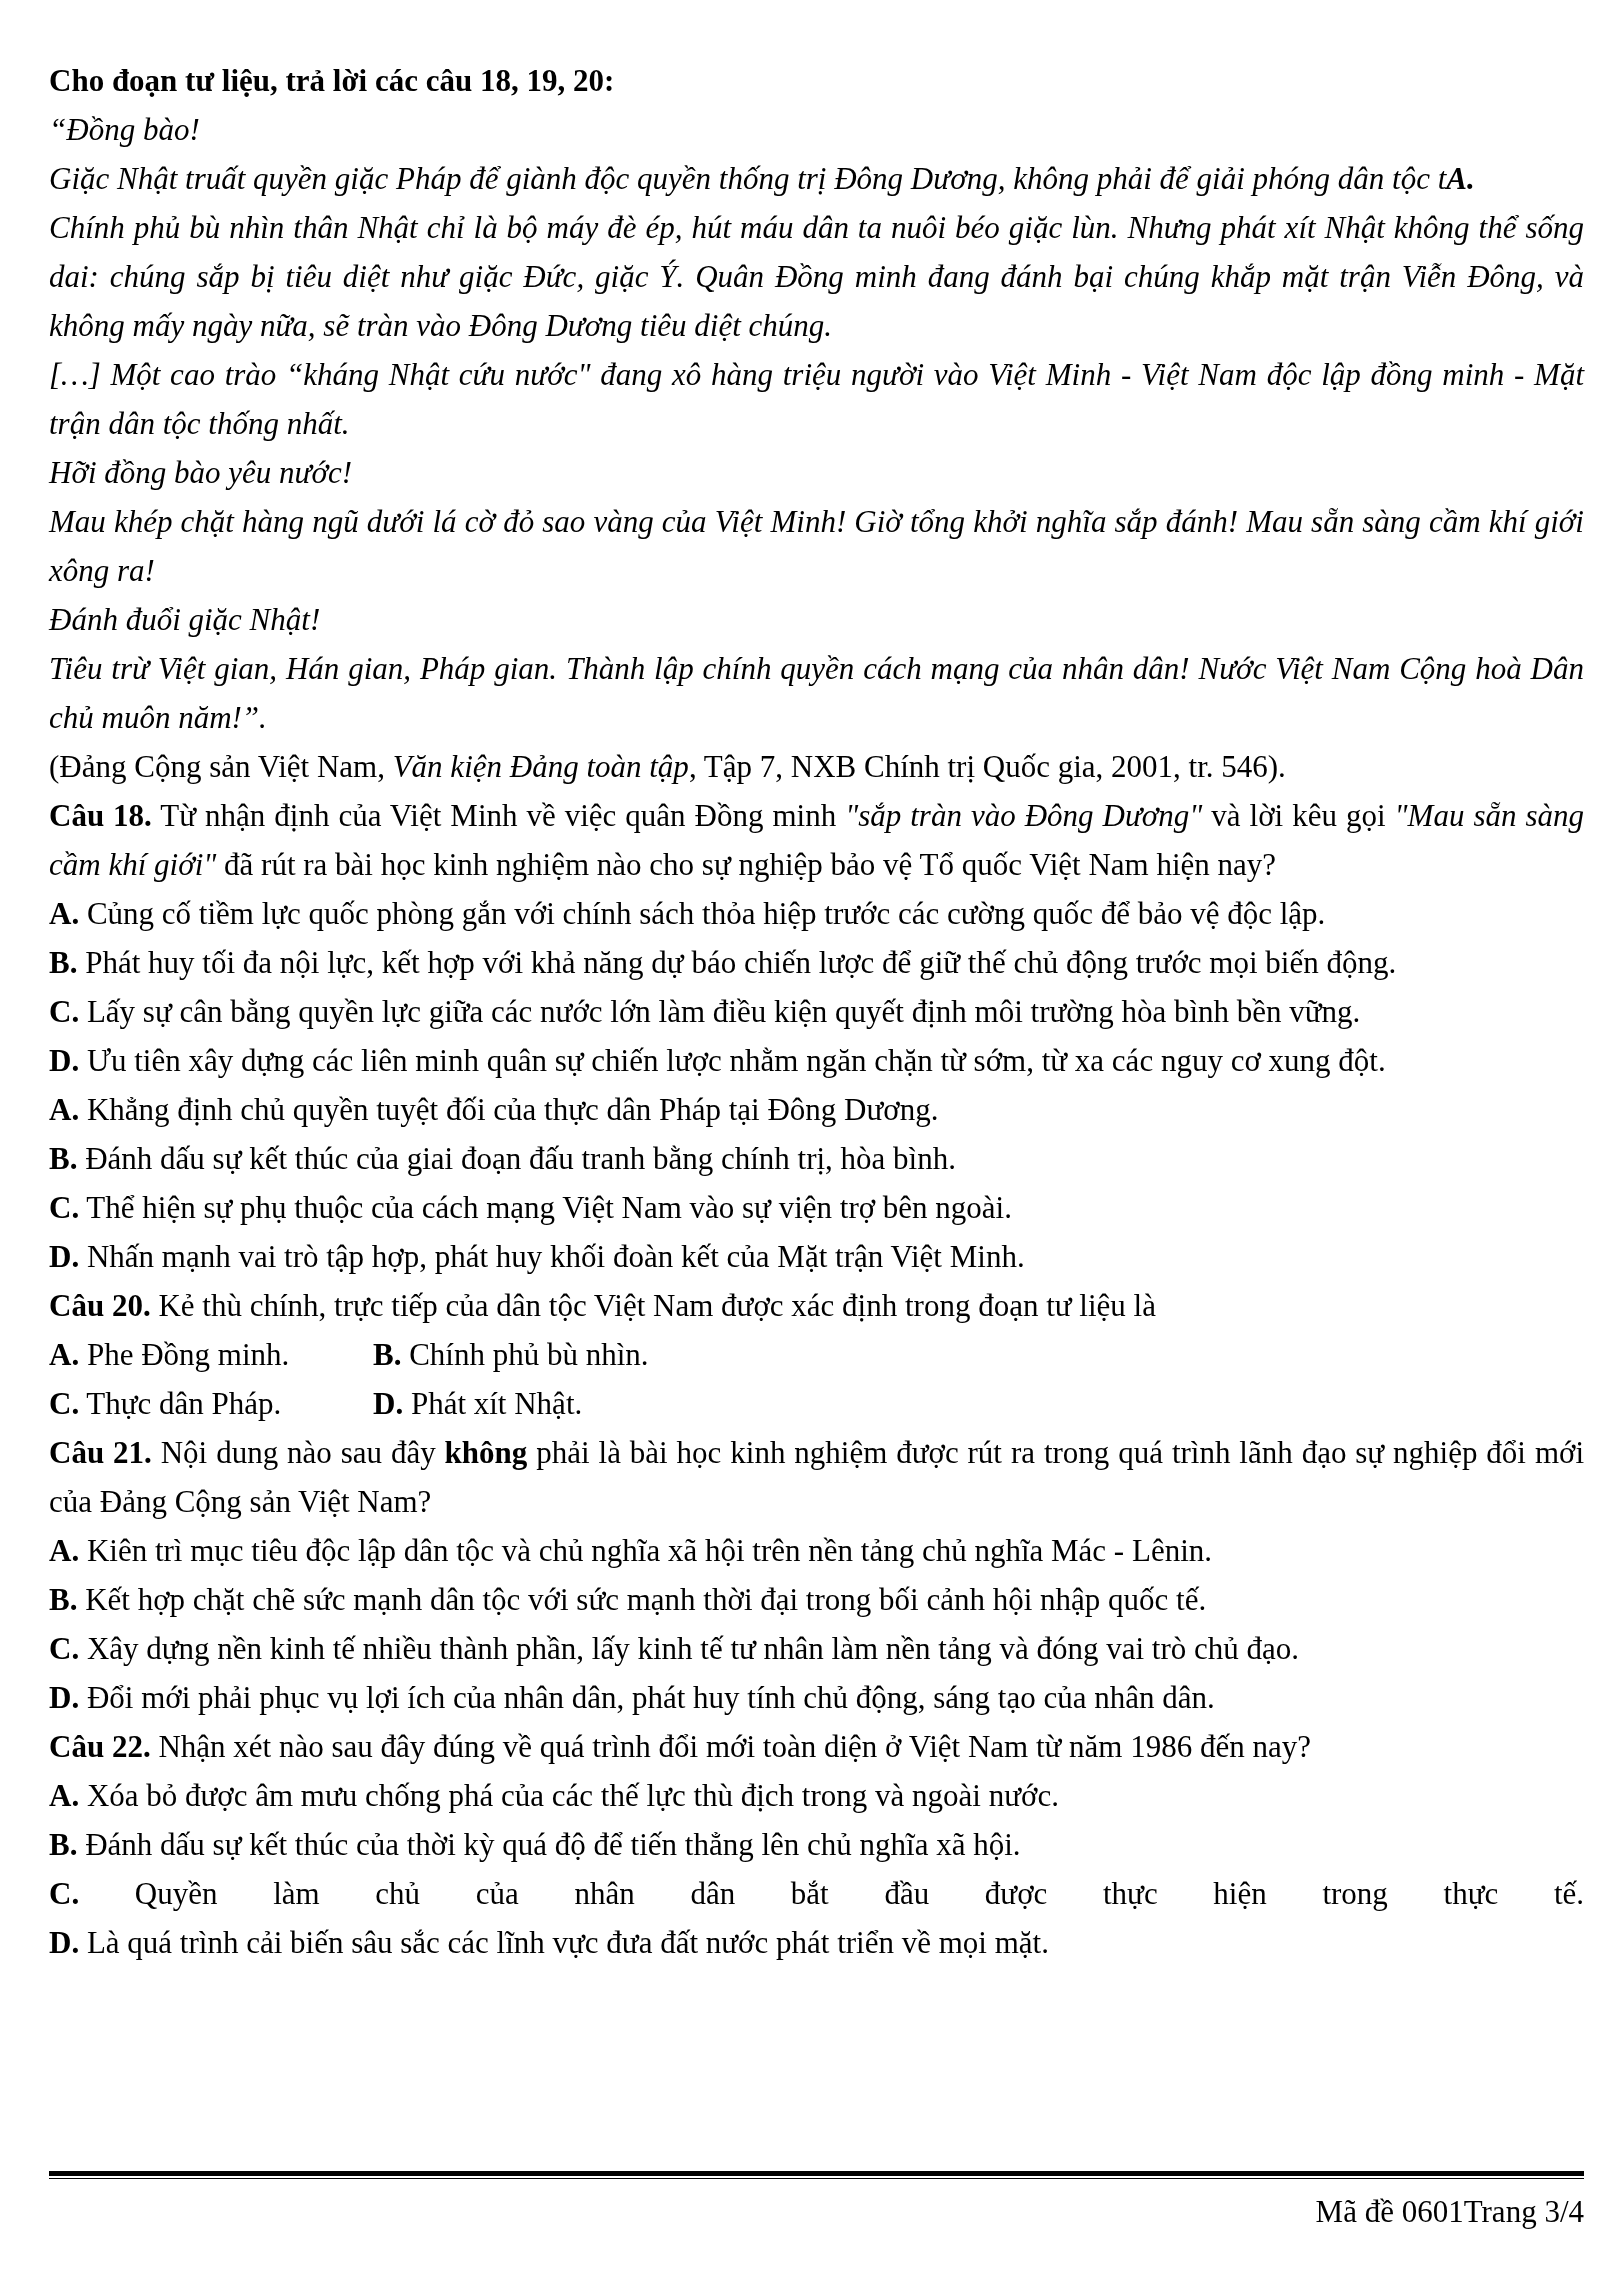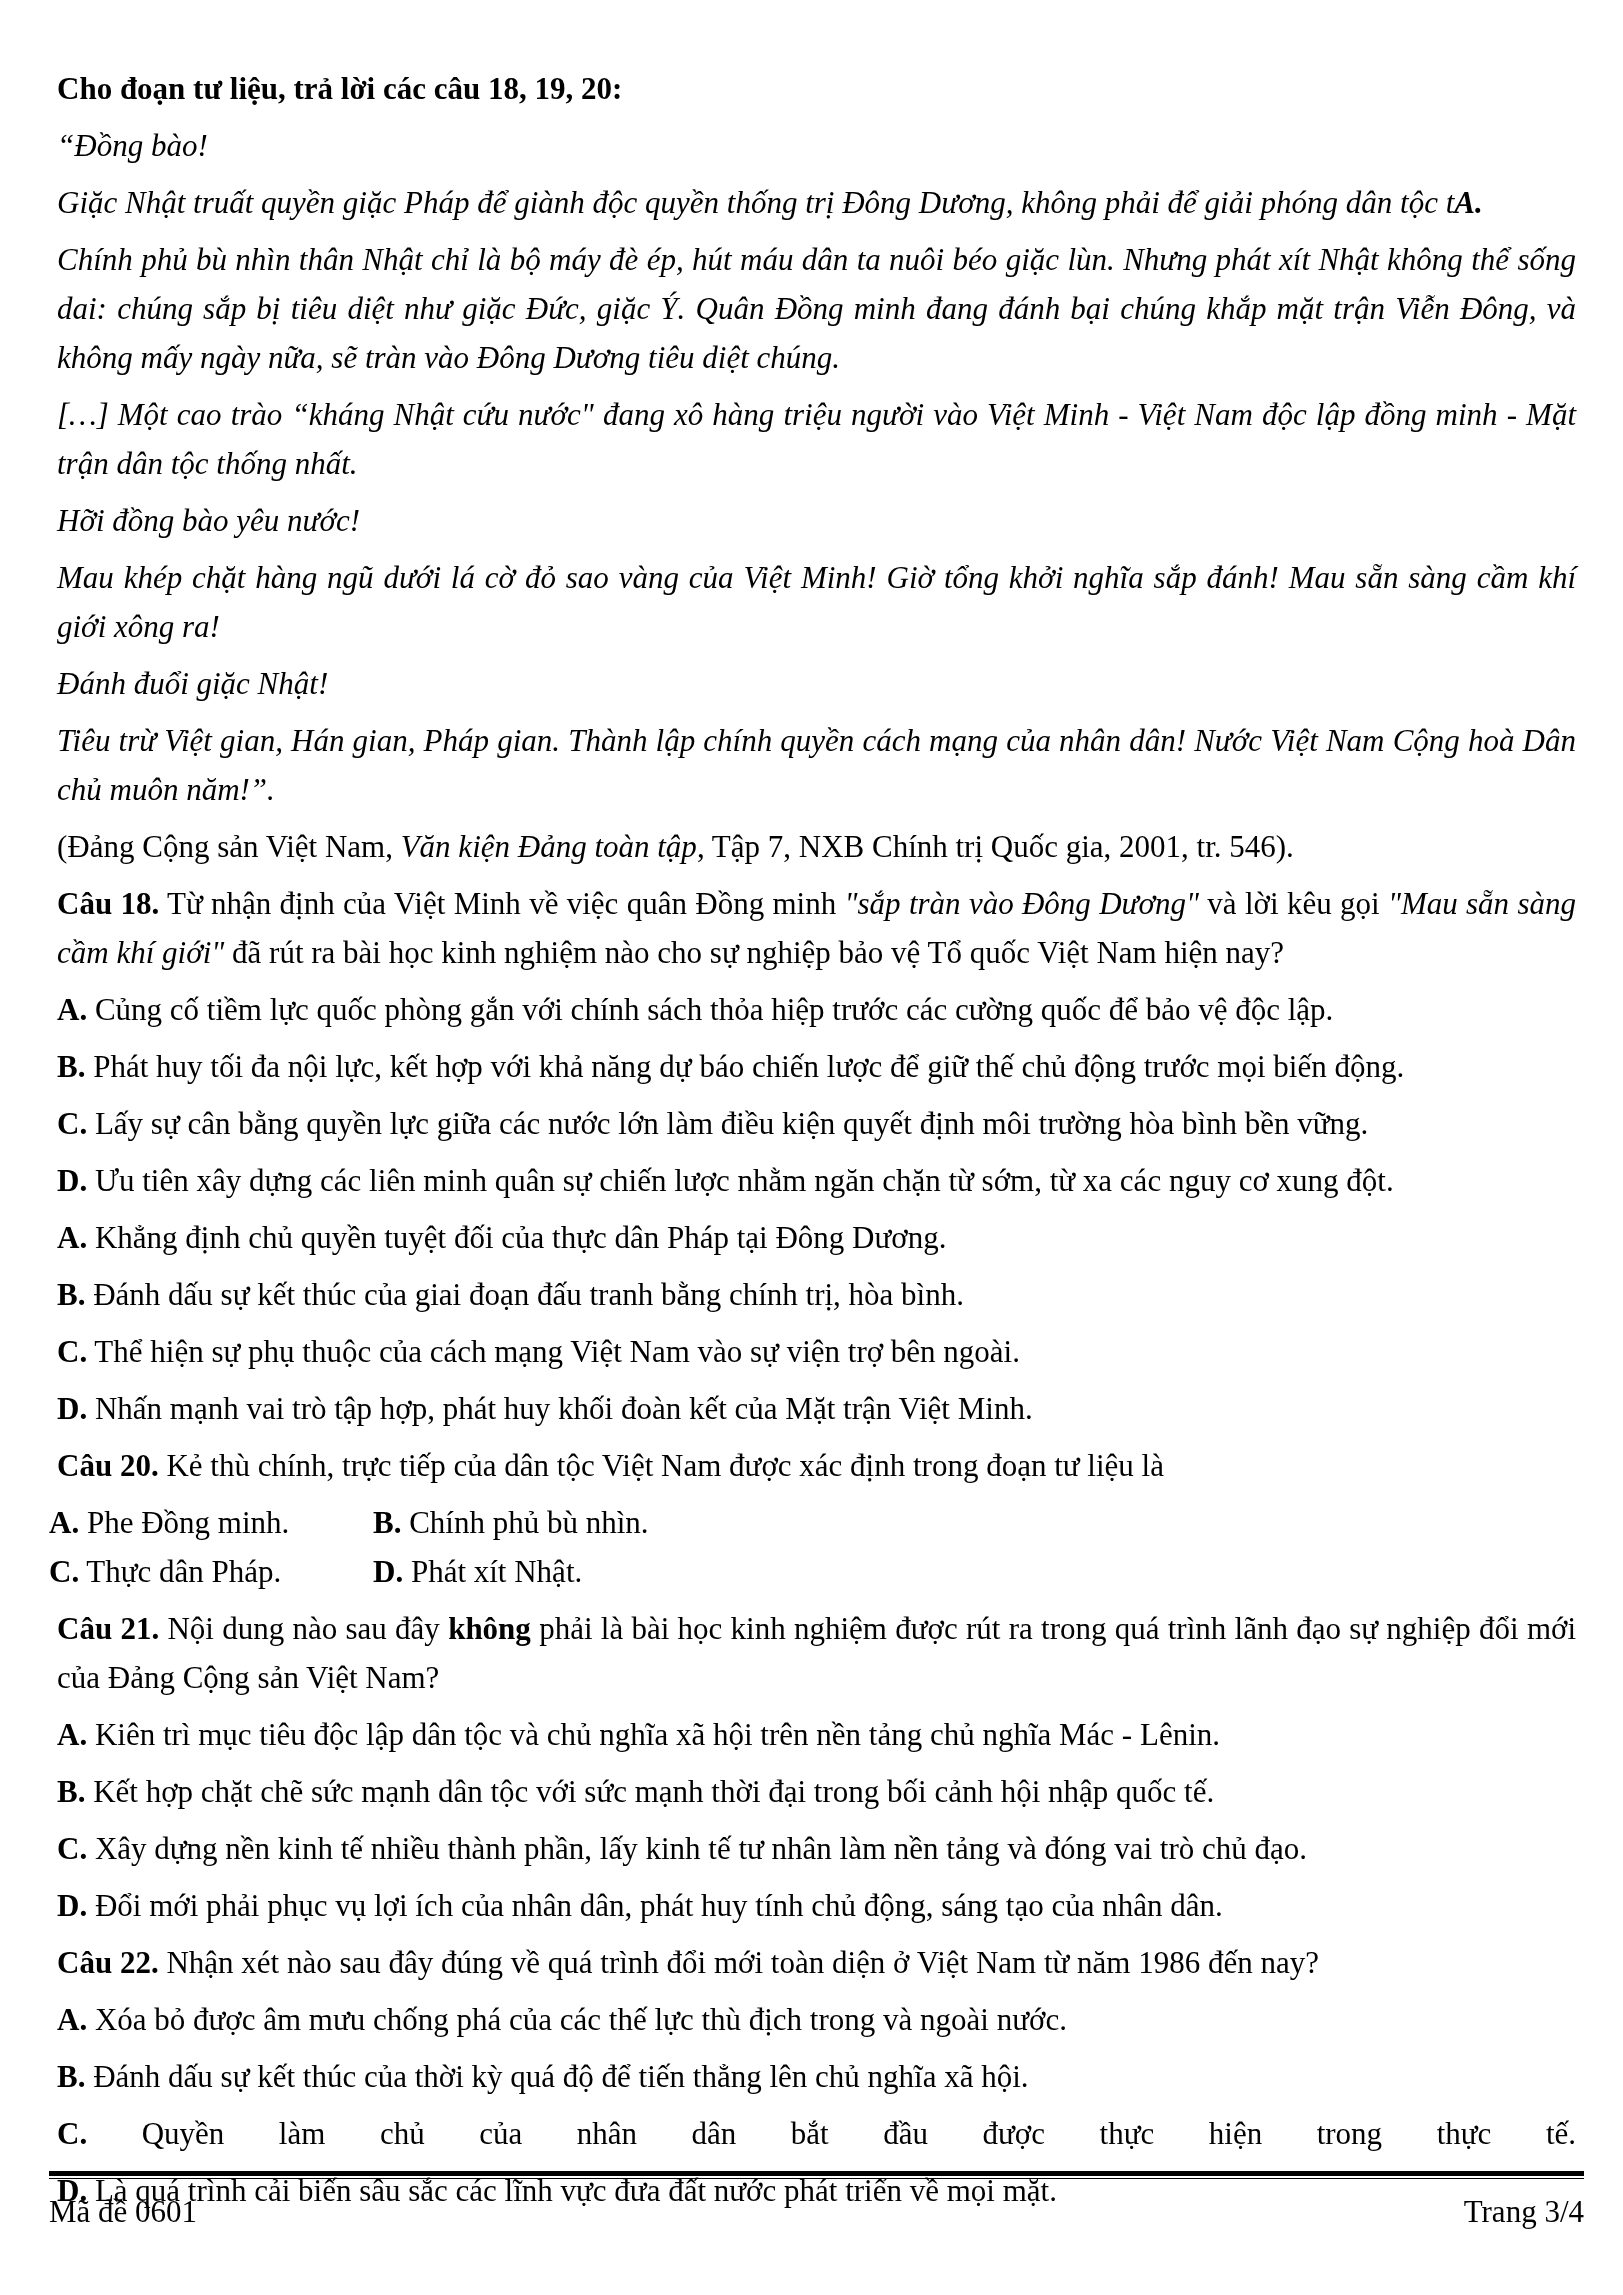--- a/index.html
+++ b/index.html
@@ -4,31 +4,31 @@
 <style>
   html,body{margin:0;padding:0}
   body{
     width:1623px;height:2295px;
     background:#ffffff;color:#000;
     font-family:"Liberation Serif","DejaVu Serif",serif;
     font-size:31px;line-height:49px;
     position:relative;box-sizing:border-box;
     padding:56px 39px 0 49px;
   }
-  p{margin:8px;padding:0}
+  p{margin:0;padding:0}
   .b{font-weight:bold}
   .i{font-style:italic}
   .just{text-align:justify}
   .stretch{text-align:justify;text-align-last:justify}
   .pair-row{display:flex}
   .pair-row .cell{white-space:nowrap}
   .pair-row .cell:first-child{width:324px}
   .footer{position:absolute;left:49px;right:39px;top:2171px}
   .rule{height:2px;border-top:5.2px solid #000;border-bottom:1.3px solid #000}
-  .footer-row{display:flex;justify-content:space-between;margin-top:7.9px}
+  .footer-row{display:flex;justify-content:flex-end;margin-top:7.9px}
 </style>
 </head>
 <body>
 
 <p class="b">Cho đoạn tư liệu, trả lời các câu 18, 19, 20:</p>
 
 <div id="passage">
     <p class="i just"><span>“Đồng bào!</span></p>
     <p class="i just"><span>Giặc Nhật truất quyền giặc Pháp để giành độc quyền thống trị Đông Dương, không phải để giải phóng dân tộc t</span><span class="b">A.</span></p>
     <p class="i just"><span>Chính phủ bù nhìn thân Nhật chỉ là bộ máy đè ép, hút máu dân ta nuôi béo giặc lùn. Nhưng phát xít Nhật không thể sống dai: chúng sắp bị tiêu diệt như giặc Đức, giặc Ý. Quân Đồng minh đang đánh bại chúng khắp mặt trận Viễn Đông, và không mấy ngày nữa, sẽ tràn vào Đông Dương tiêu diệt chúng.</span></p>

